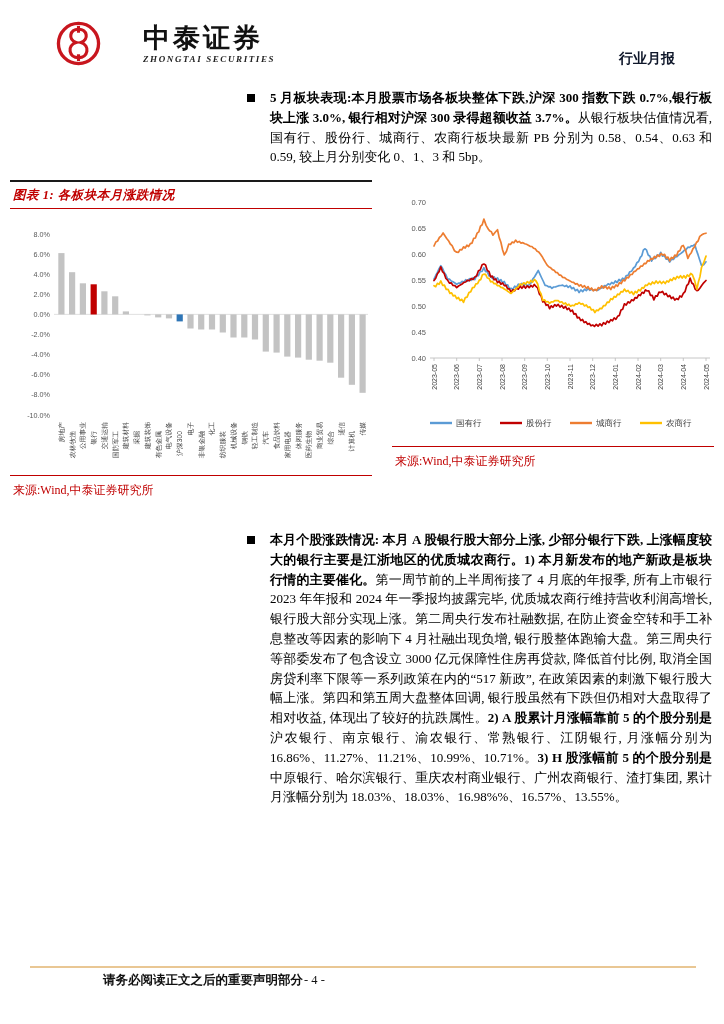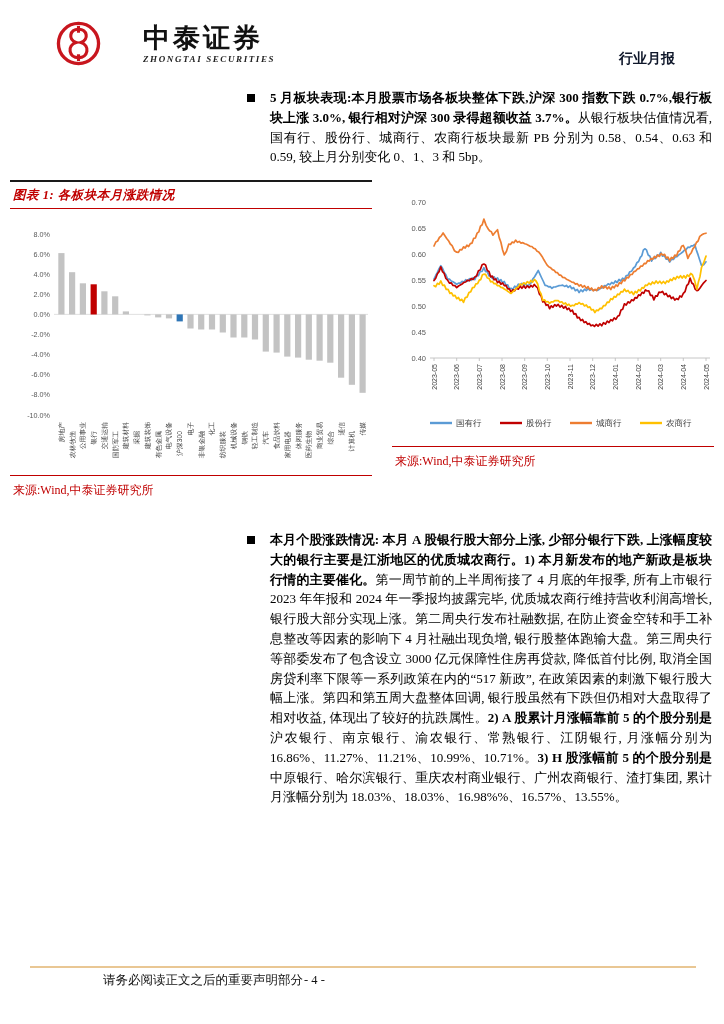--- a/index.html
+++ b/index.html
@@ -24,21 +24,21 @@
   #figure1{left:10px;width:362px;}
   #figure2{left:392px;width:322px;}
   .fig-header{border-top:2px solid #1a1a1a;border-bottom:1.5px solid #C00000;padding:3px 0 4px 3px;}
   .fig-title{color:#C00000;font-weight:bold;font-style:italic;font-size:12.5px;letter-spacing:0.5px;}
   .fig-source{border-top:1.5px solid #C00000;padding:4px 0 0 3px;margin-top:11px;}
   .fig-source span{color:#C00000;font-size:12px;}
   svg.chart{display:block;}
   
   .footer-line{position:absolute;left:30px;top:966px;width:666px;height:2px;background:#E9C794;}
   .footer-text{position:absolute;left:103px;top:972px;font-size:12.5px;color:#111;}
-  .footer-text .d{font-weight:normal;}
+  .footer-text .d{font-weight:bold;}
   .footer-text .pn{font-weight:normal;margin-left:1px;}
 </style>
 </head>
 <body>
 
 <div class="page">
 
   <div class="logo-wrap">
     <svg class="logo-icon" viewBox="0 0 48 48">
       <circle cx="24" cy="24" r="20.5" fill="none" stroke="#C8161E" stroke-width="3.4"></circle>

